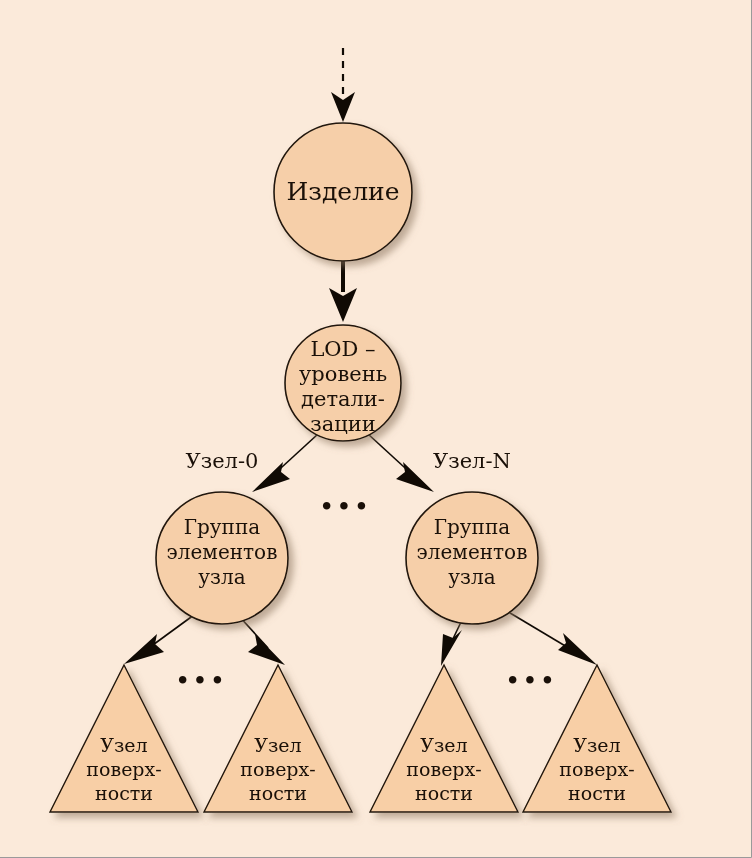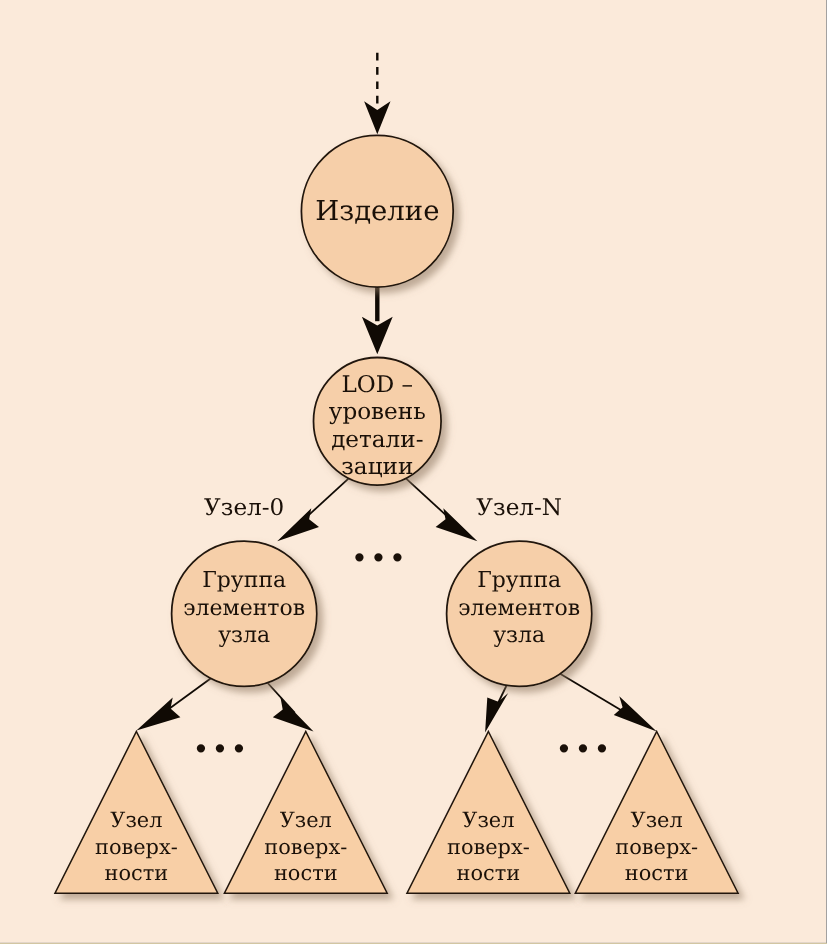--- a/index.html
+++ b/index.html
@@ -10,21 +10,21 @@
     width: 752px;
     height: 858px;
     overflow: hidden;
     font-family: "DejaVu Serif", "Liberation Serif", serif;
     background: #FBEADA;
   }
   #diagram-root {
     position: relative;
     width: 752px;
     height: 858px;
-    background: #fde047;
+    background: #0369a1;
     box-sizing: border-box;
   }
   #diagram-svg {
     position: absolute;
     left: 0;
     top: 0;
     width: 752px;
     height: 858px;
     display: block;
   }

